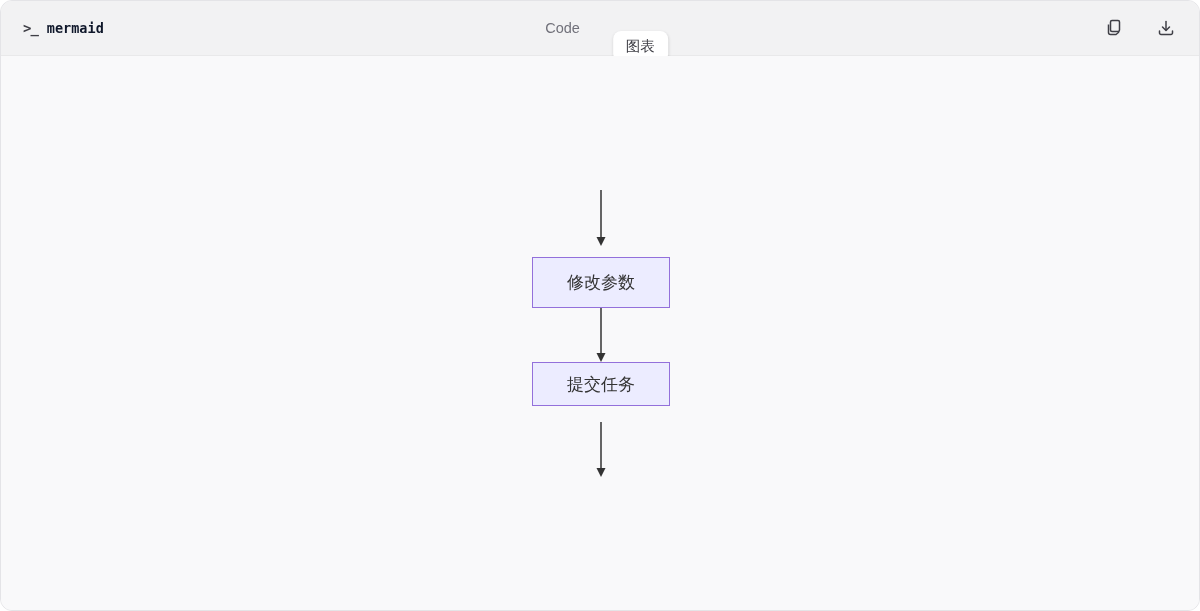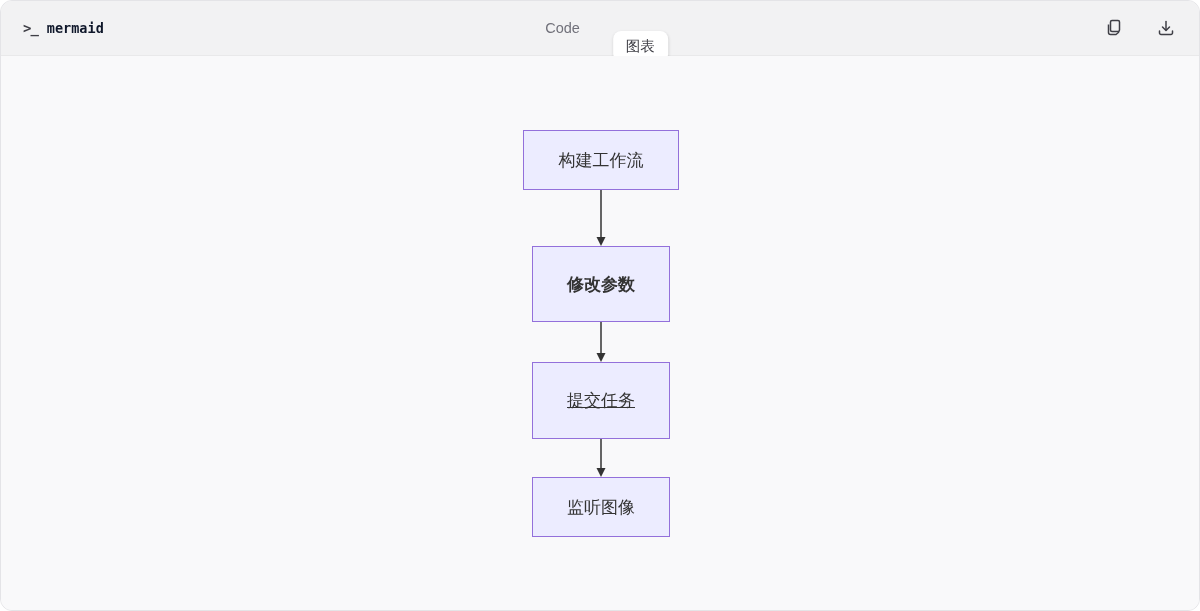--- a/index.html
+++ b/index.html
@@ -101,22 +101,22 @@
     display: flex;
     align-items: center;
     justify-content: center;
     background: #ececff;
     border: 1px solid #9370db;
     color: #333333;
     font-size: 17px;
     font-family: "Liberation Sans", "DejaVu Sans", sans-serif;
   }
   .node-a { left: 522px; top: 74px;  width: 156px; height: 60px; }
-  .node-b { left: 531px; top: 190px; width: 138px; height: 76px; font-weight: bold; }
-  .node-c { left: 531px; top: 306px; width: 138px; height: 77px; text-decoration: underline; }
+  .node-b { left: 531px; top: 201px; width: 138px; height: 51px; }
+  .node-c { left: 531px; top: 306px; width: 138px; height: 44px; }
   .node-d { left: 531px; top: 421px; width: 138px; height: 60px; }
 </style>
 </head>
 <body>
 
 <div class="app-card">
 
   <div class="header">
     <div class="header-left">
       <span class="terminal-glyph">&gt;_</span>
@@ -162,27 +162,21 @@
         <line x1="600" y1="250" x2="600" y2="301" stroke="#333333" stroke-width="1.5"></line>
         <polygon points="595.5,297 604.5,297 600,306" fill="#333333"></polygon>
       </g>
 
       <g>
         <line x1="600" y1="366" x2="600" y2="416" stroke="#333333" stroke-width="1.5"></line>
         <polygon points="595.5,412 604.5,412 600,421" fill="#333333"></polygon>
       </g>
     </svg>
 
-    <div class="flow-node node-a">
-      <span>构建工作流</span>
-    </div>
     <div class="flow-node node-b">
       <span>修改参数</span>
     </div>
     <div class="flow-node node-c">
       <span>提交任务</span>
     </div>
-    <div class="flow-node node-d">
-      <span>监听图像</span>
-    </div>
 
   </div>
 </div>
 
 </body></html>

